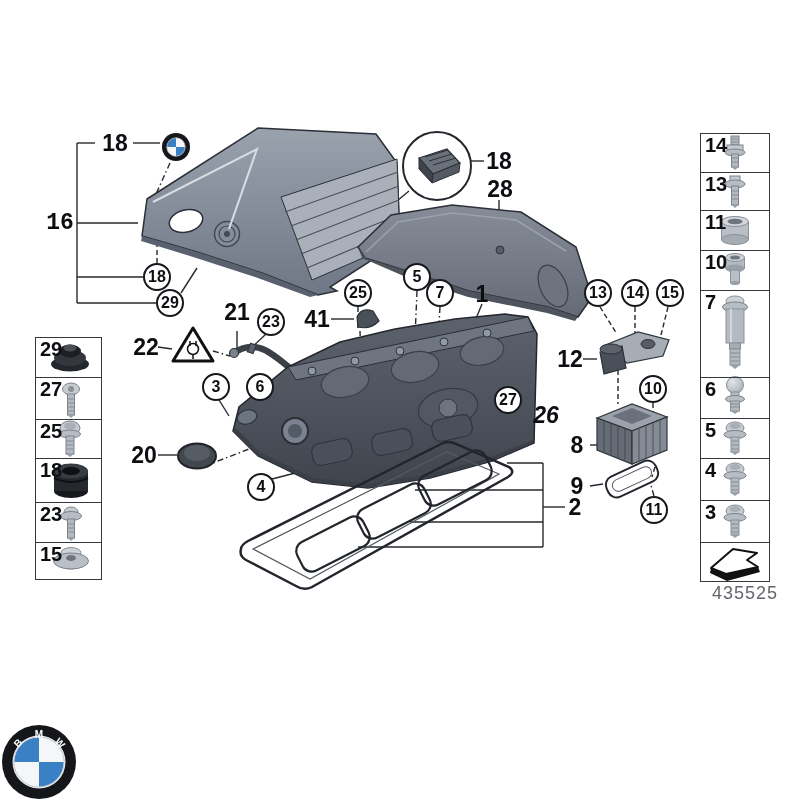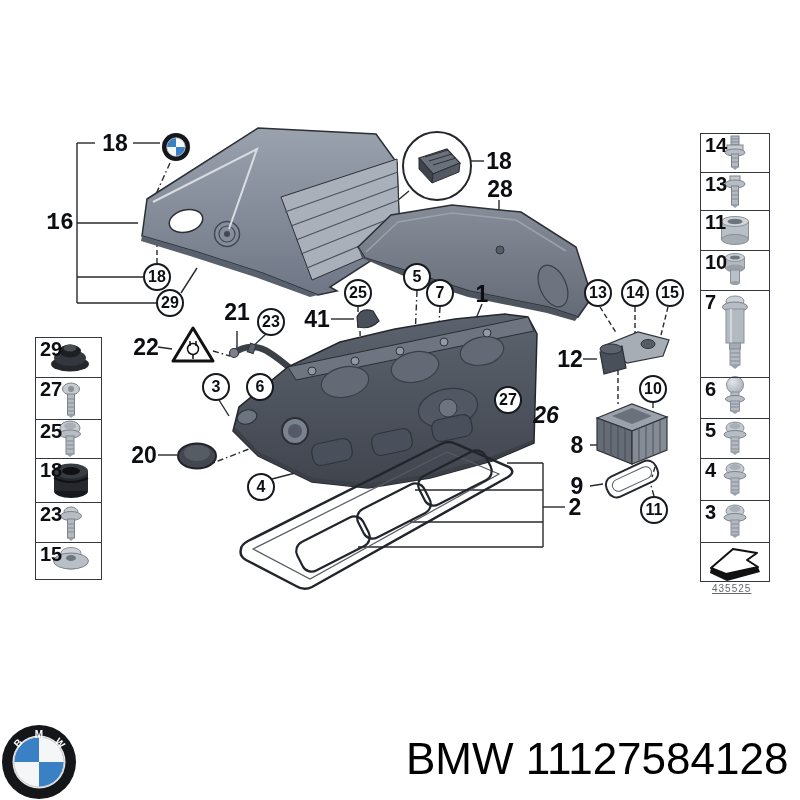--- a/index.html
+++ b/index.html
@@ -9,22 +9,22 @@
   .plain-callout{position:absolute;transform:translate(-50%,-50%);font-weight:bold;
                  font-size:23px;color:#0c0e11;z-index:3;white-space:nowrap;}
   .circled-callout{position:absolute;width:28px;height:28px;border:2.2px solid #15181c;
                    border-radius:50%;background:#fff;display:flex;align-items:center;
                    justify-content:center;font-weight:bold;font-size:16px;color:#0c0e11;
                    transform:translate(-50%,-50%);z-index:3;box-sizing:border-box;}
   .col-box{position:absolute;border:1.6px solid #34383e;z-index:2;box-sizing:border-box;}
   .col-row{position:absolute;left:0;right:0;border-bottom:1.6px solid #34383e;box-sizing:border-box;}
   .col-row.last{border-bottom:none;}
   .col-label{position:absolute;top:0px;left:4px;font-weight:bold;font-size:20px;color:#0c0e11;}
-  #plate-number{position:absolute;left:712px;top:583px;font-size:10px;color:#63676d;
-                letter-spacing:1px;z-index:2;text-decoration:underline;}
+  #plate-number{position:absolute;left:712px;top:583px;font-size:18px;color:#63676d;
+                letter-spacing:1px;z-index:2;}
   #part-number-text{position:absolute;left:406px;top:736px;font-size:44px;line-height:1.05;
                     color:#000;z-index:2;white-space:nowrap;}
   #logo-letters{position:absolute;left:2px;top:725px;width:74px;height:74px;z-index:3;}
   #logo-letters span{position:absolute;color:#fff;font-weight:bold;font-size:10px;
                      transform:translate(-50%,-50%);}
 </style>
 </head>
 <body>
 
 <div id="stage">
@@ -347,21 +347,20 @@
     <circle cx="39" cy="762" r="26.5" fill="#e8eaec"></circle>
     <path d="M39,762 L14,762 A25,25 0 0 1 39,737 Z" fill="#3a80c4"></path>
     <path d="M39,762 L39,737 A25,25 0 0 1 64,762 Z" fill="#f4f6f8"></path>
     <path d="M39,762 L64,762 A25,25 0 0 1 39,787 Z" fill="#3a80c4"></path>
     <path d="M39,762 L39,787 A25,25 0 0 1 14,762 Z" fill="#f4f6f8"></path>
     <circle cx="39" cy="762" r="25" fill="none" stroke="#c9ccd1" stroke-width="1"></circle>
   </g>
 </svg>
 
 <div id="plate-number">435525</div>
-<div id="part-number-text">BMW 11127584128</div>
 <div id="logo-letters">
       <span style="left: 16.1919px; top: 18.2643px; transform: translate(-50%, -50%) rotate(-48deg);">B</span>
       <span style="left: 37px; top: 9px; transform: translate(-50%, -50%) rotate(0deg);">M</span>
       <span style="left: 57.8081px; top: 18.2643px; transform: translate(-50%, -50%) rotate(48deg);">W</span>
     </div>
 
 <div class="plain-callout" style="left: 115px; top: 143px;">18</div>
     <div class="plain-callout" style="left: 60px; top: 223px; font-family: Liberation Mono, monospace;">16</div>
     <div class="plain-callout" style="left: 499px; top: 161px;">18</div>
     <div class="plain-callout" style="left: 500px; top: 189px;">28</div>

